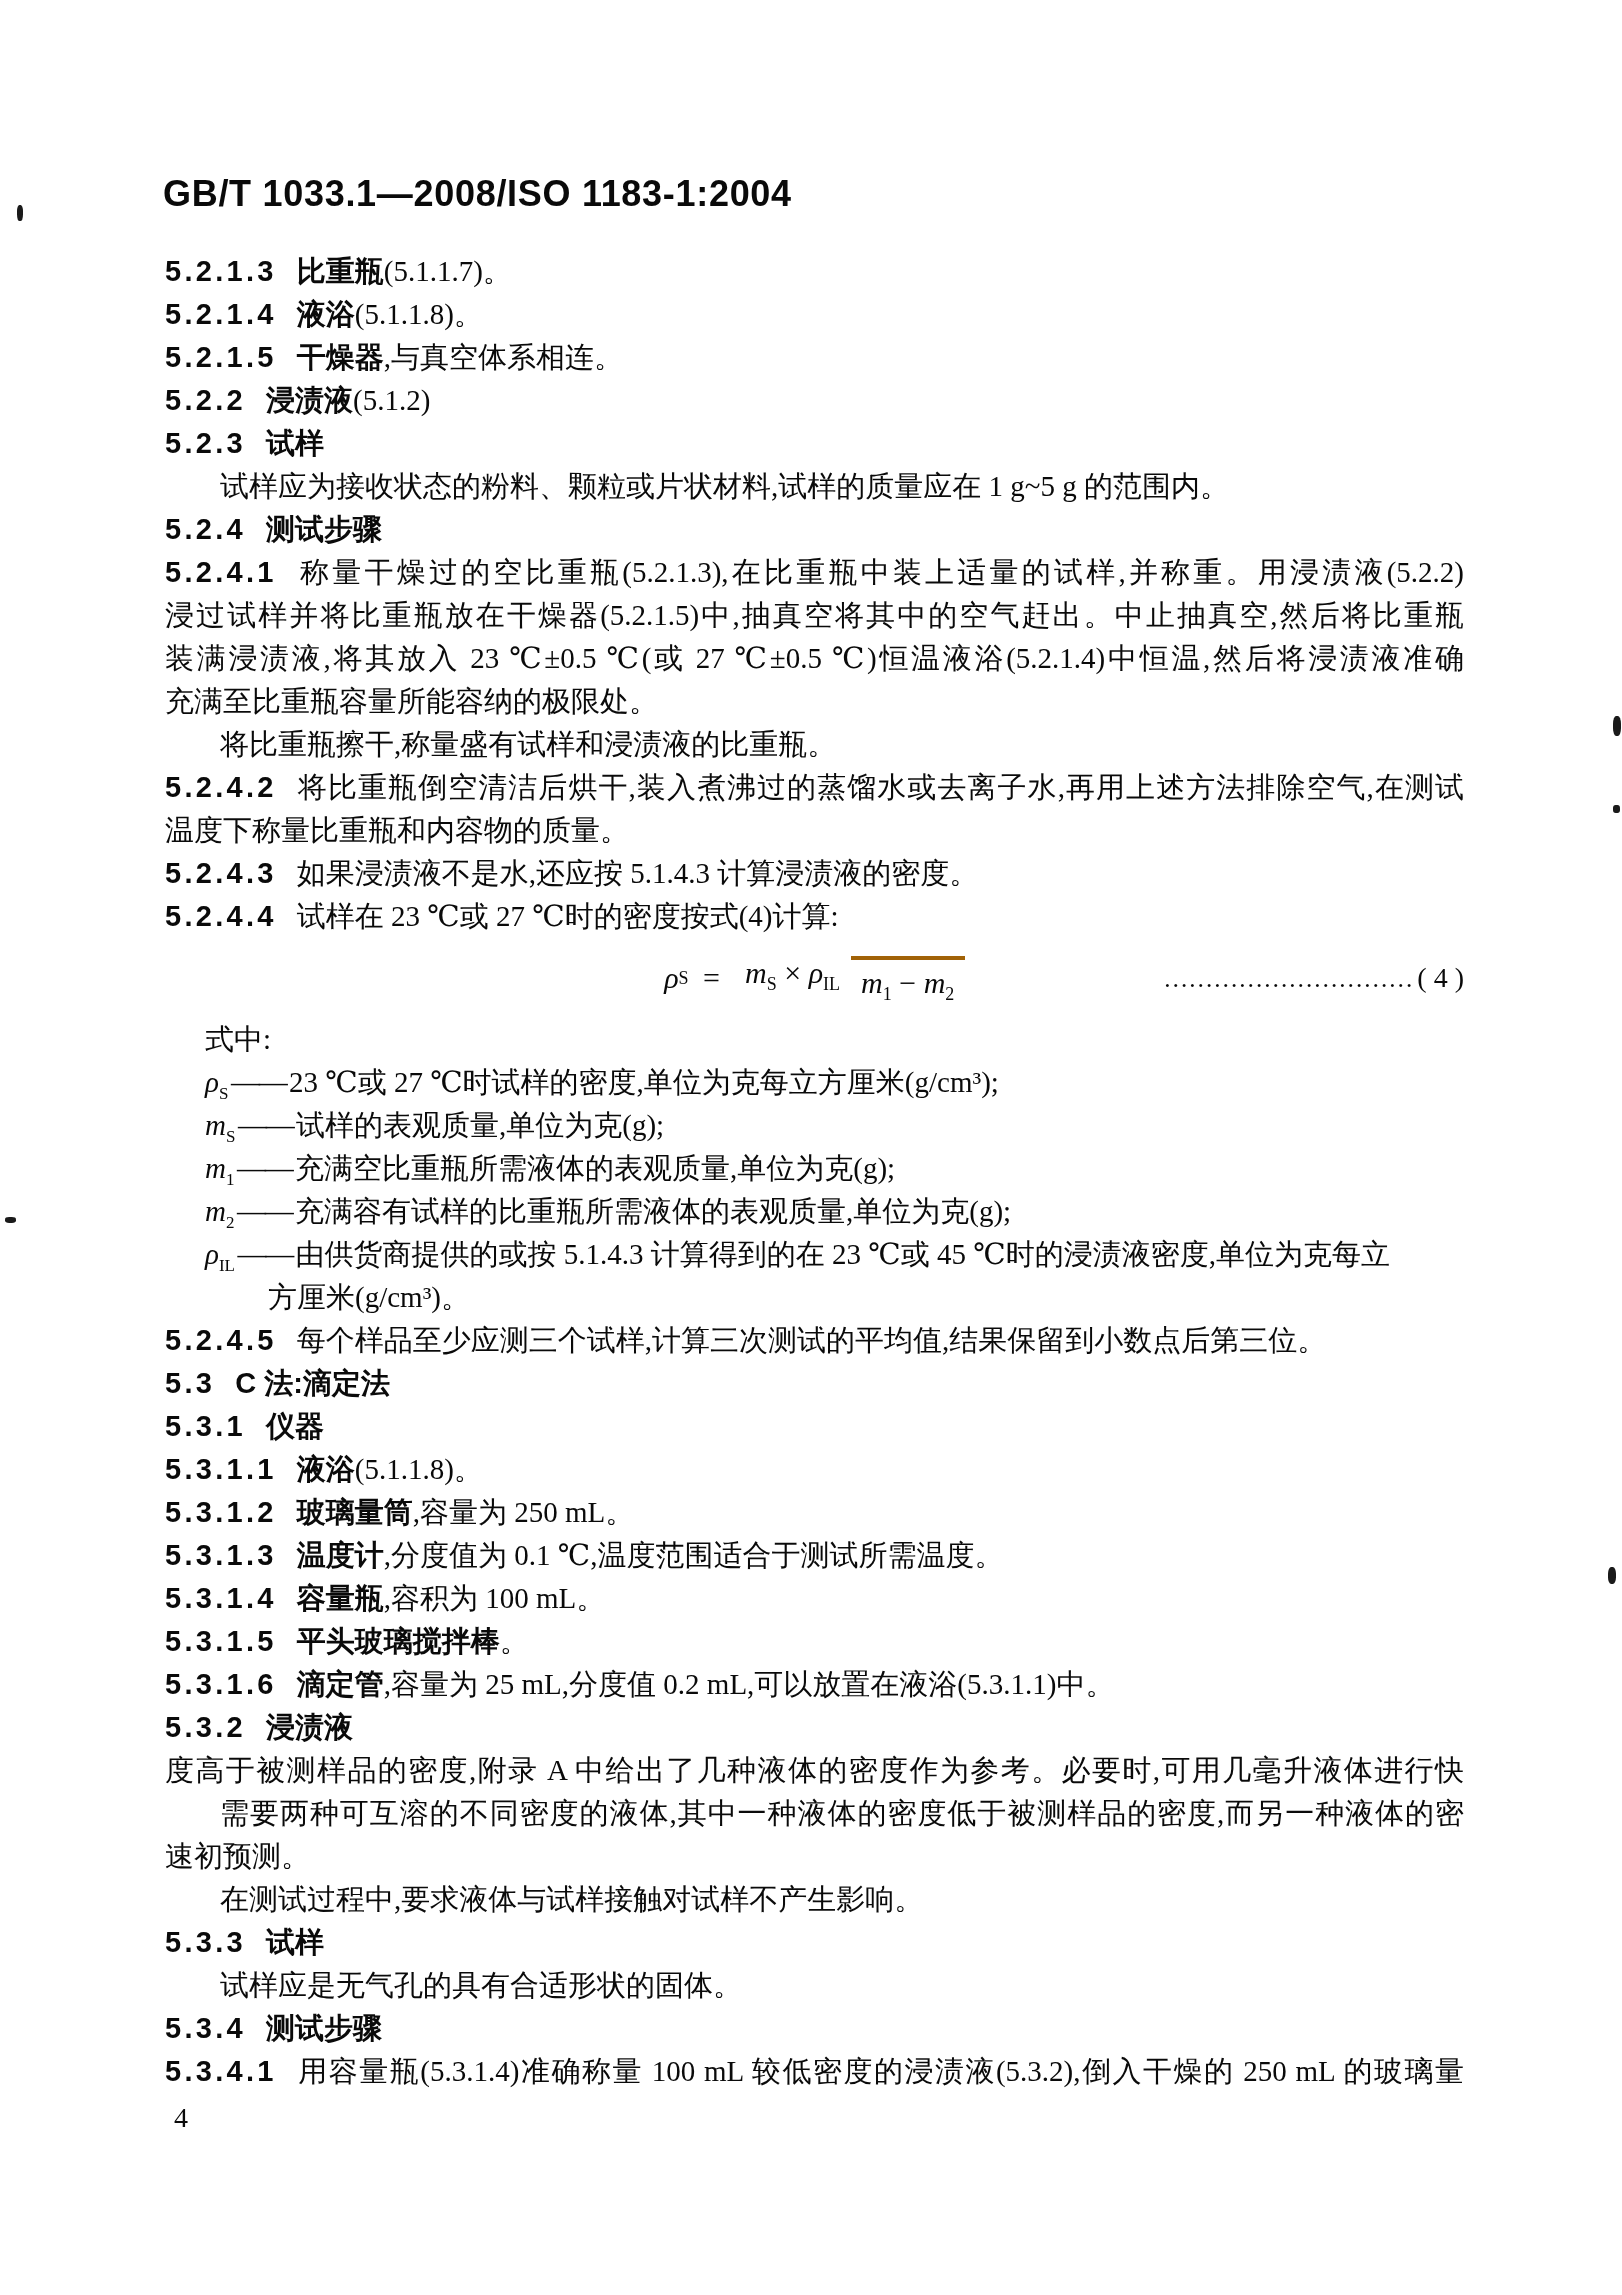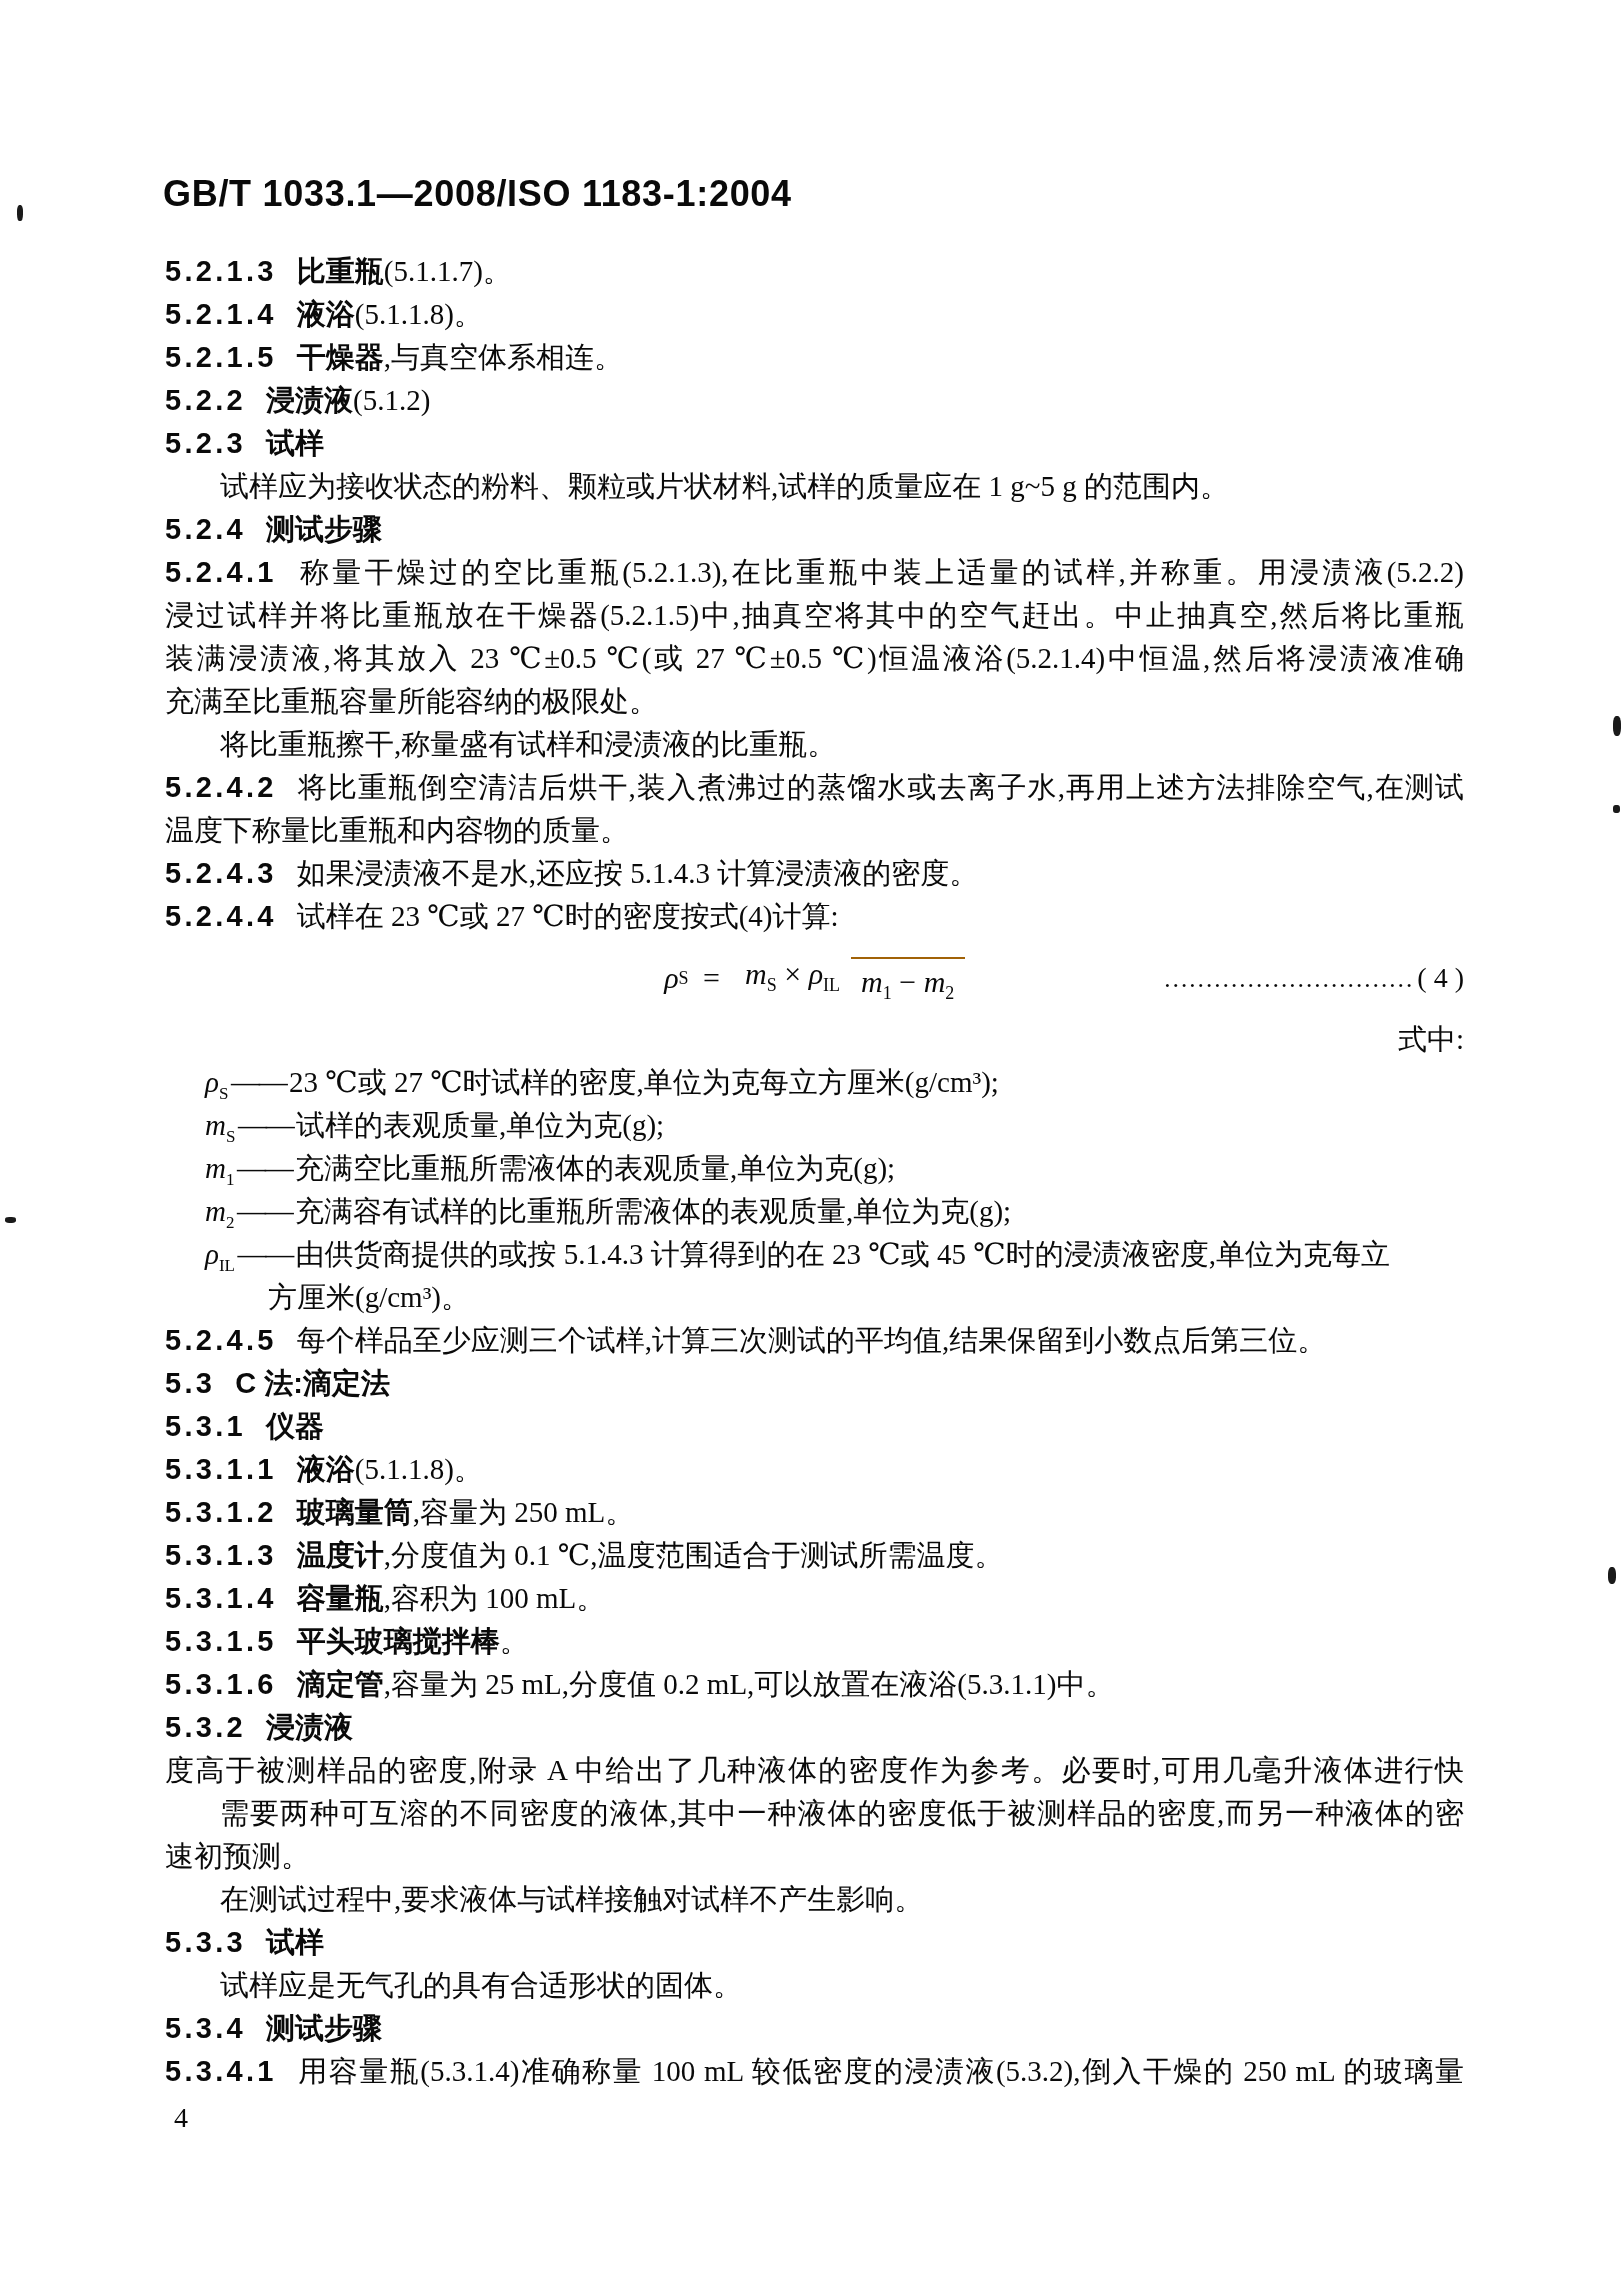--- a/index.html
+++ b/index.html
@@ -30,28 +30,28 @@
     font-weight:700;
   }
   
   .formula-row{position:relative;height:80px;display:flex;align-items:center;justify-content:center;}
   .eq{display:inline-flex;align-items:center;font-size:30px;}
   .eq .sym{font-style:italic;}
   .eq sub{font-style:normal;font-size:18px;vertical-align:sub;line-height:0;}
   .eq .eqsign{margin:0 14.5px;}
   .frac{display:inline-flex;text-align:center;}
   .frac .top{padding:0 10.5px 5.3px 10.5px;}
-  .frac .bottom{border-top:2px solid #a16207;padding:5.3px 10.5px 0 10.5px;font-family:Liberation Serif, serif;}
+  .frac .bottom{border-top:4px solid #a16207;padding:5.3px 10.5px 0 10.5px;font-family:Liberation Serif, serif;}
   .eq-leader{
     position:absolute;right:0;top:50%;transform:translateY(-50%);
     font-size:25px;white-space:nowrap;
   }
   .eq-leader .lbl{font-size:28px;margin-left:4px;}
   
-  .def-intro{padding-left:40px;text-align:right;}
+  .def-intro{padding-left:40px;}
   .def{padding-left:40px;}
   .def .sym{font-style:italic;}
   .def sub{font-size:17px;vertical-align:sub;line-height:0;}
   .def .dash{margin:0 2.6px;letter-spacing:-1.3px;}
   .def-cont{padding-left:103px;}
   .page-number{position:absolute;left:174px;top:2102px;font-size:28px;}
   
   .artifact{position:absolute;background:#1a1a1a;border-radius:40%;}
   .a1{left:17px;top:205px;width:6px;height:16px;}
   .a2{left:5.3px;top:1217px;width:10.5px;height:6px;}

